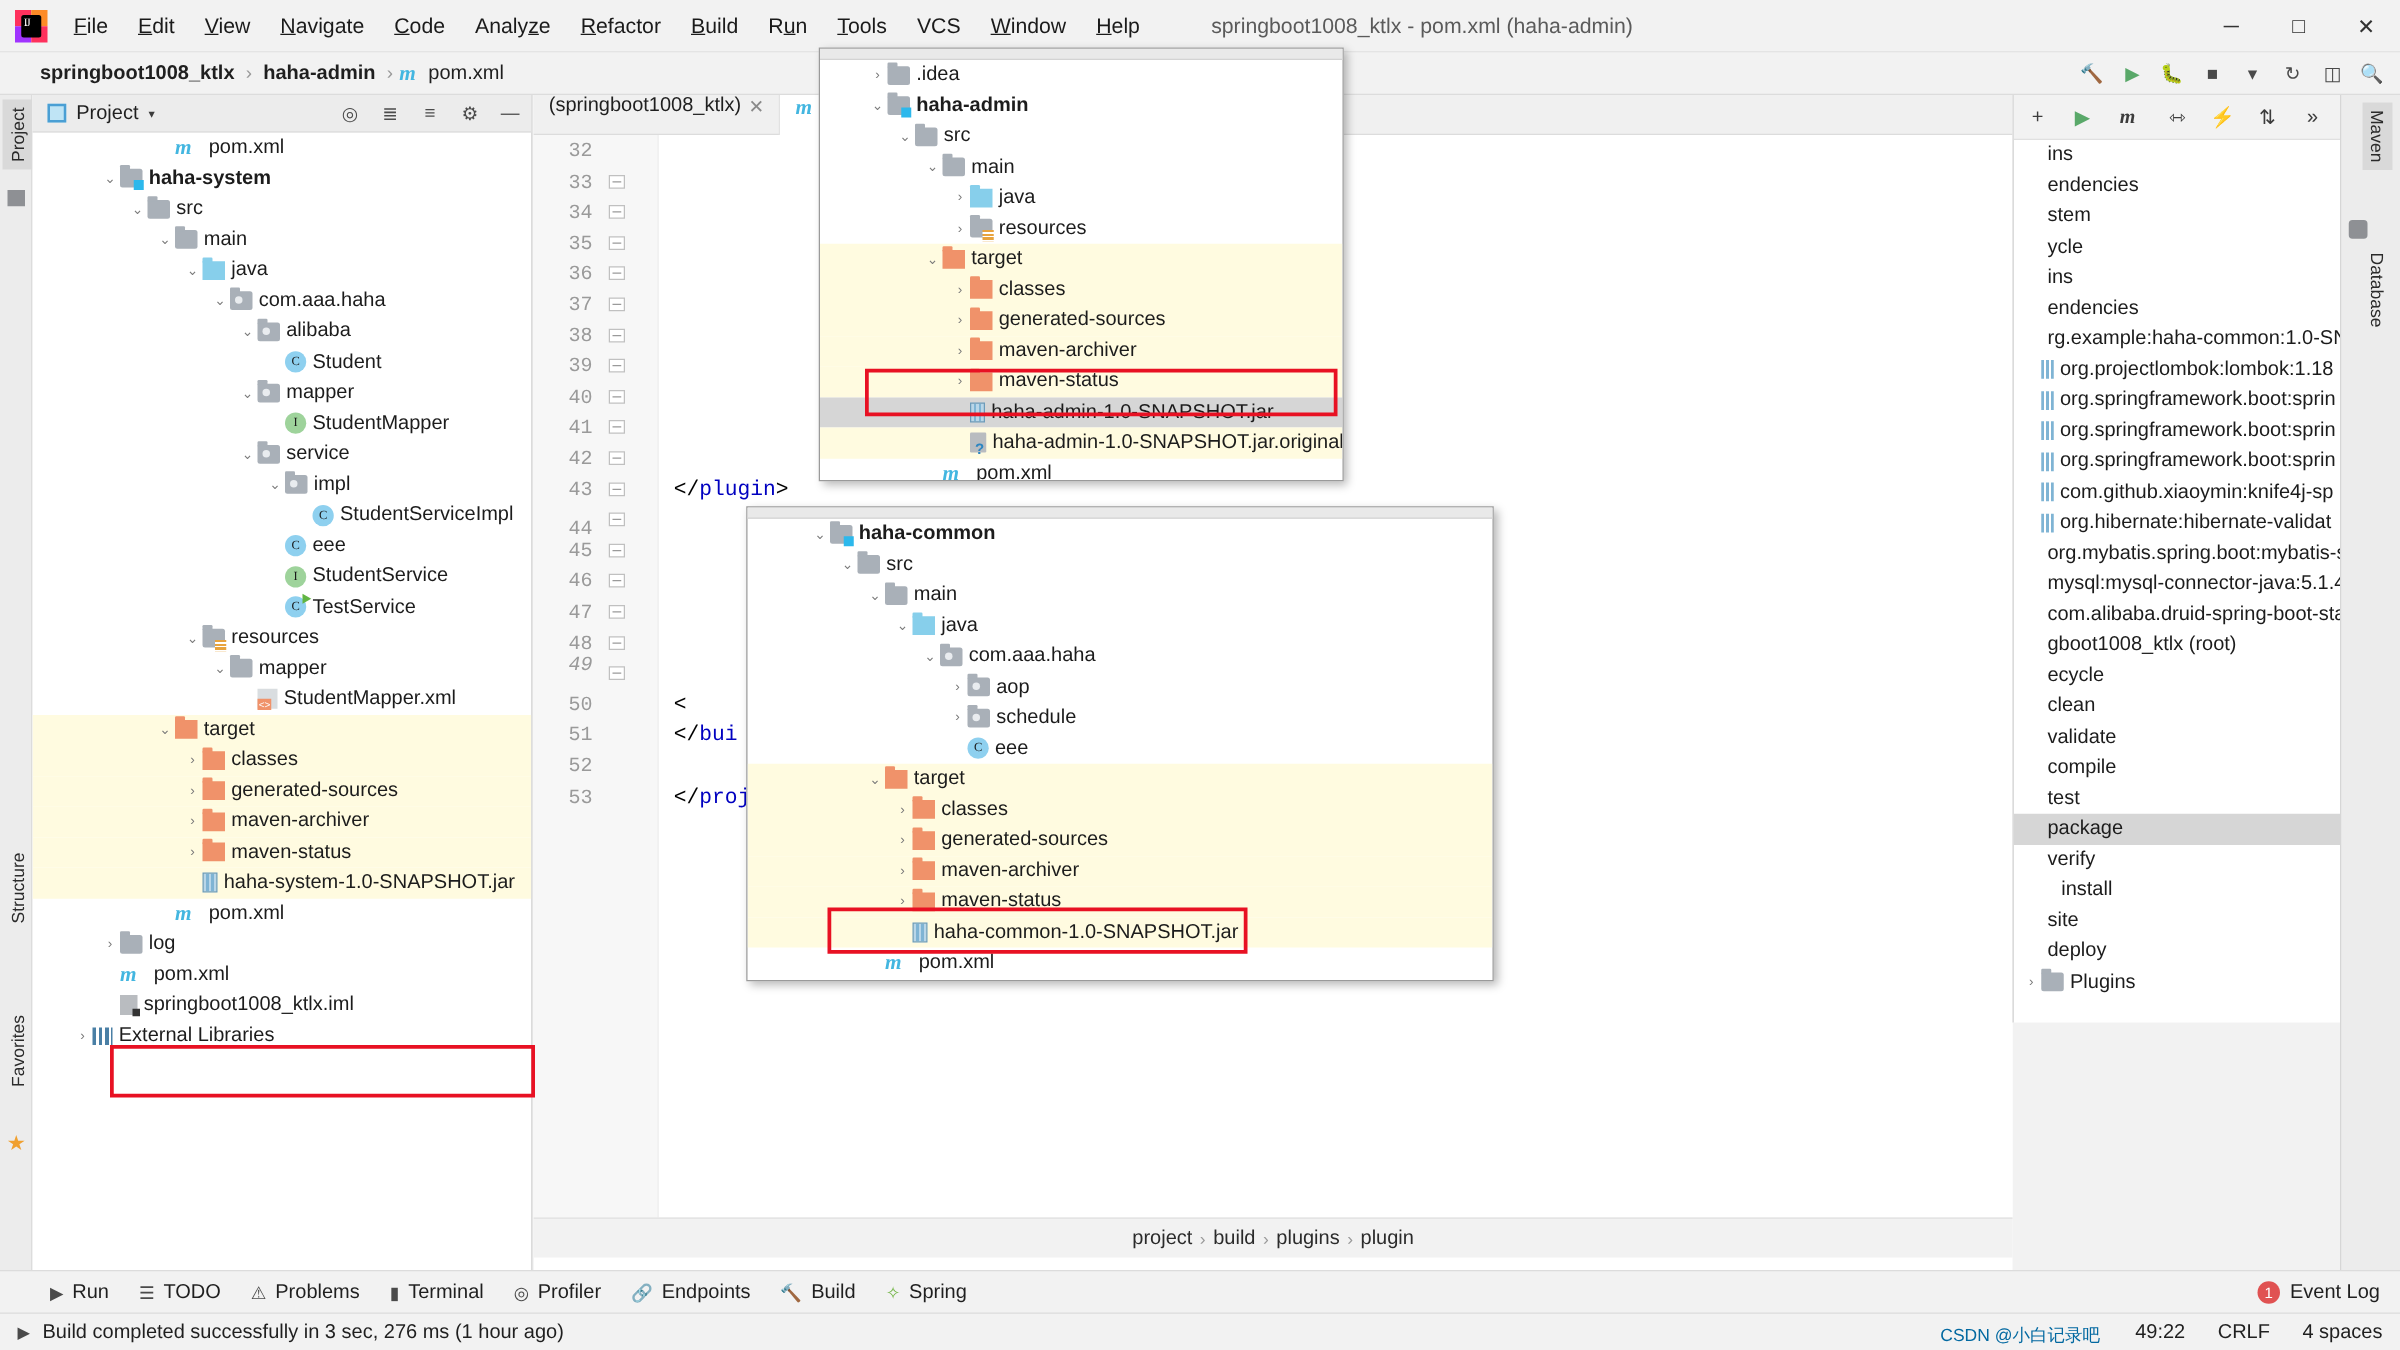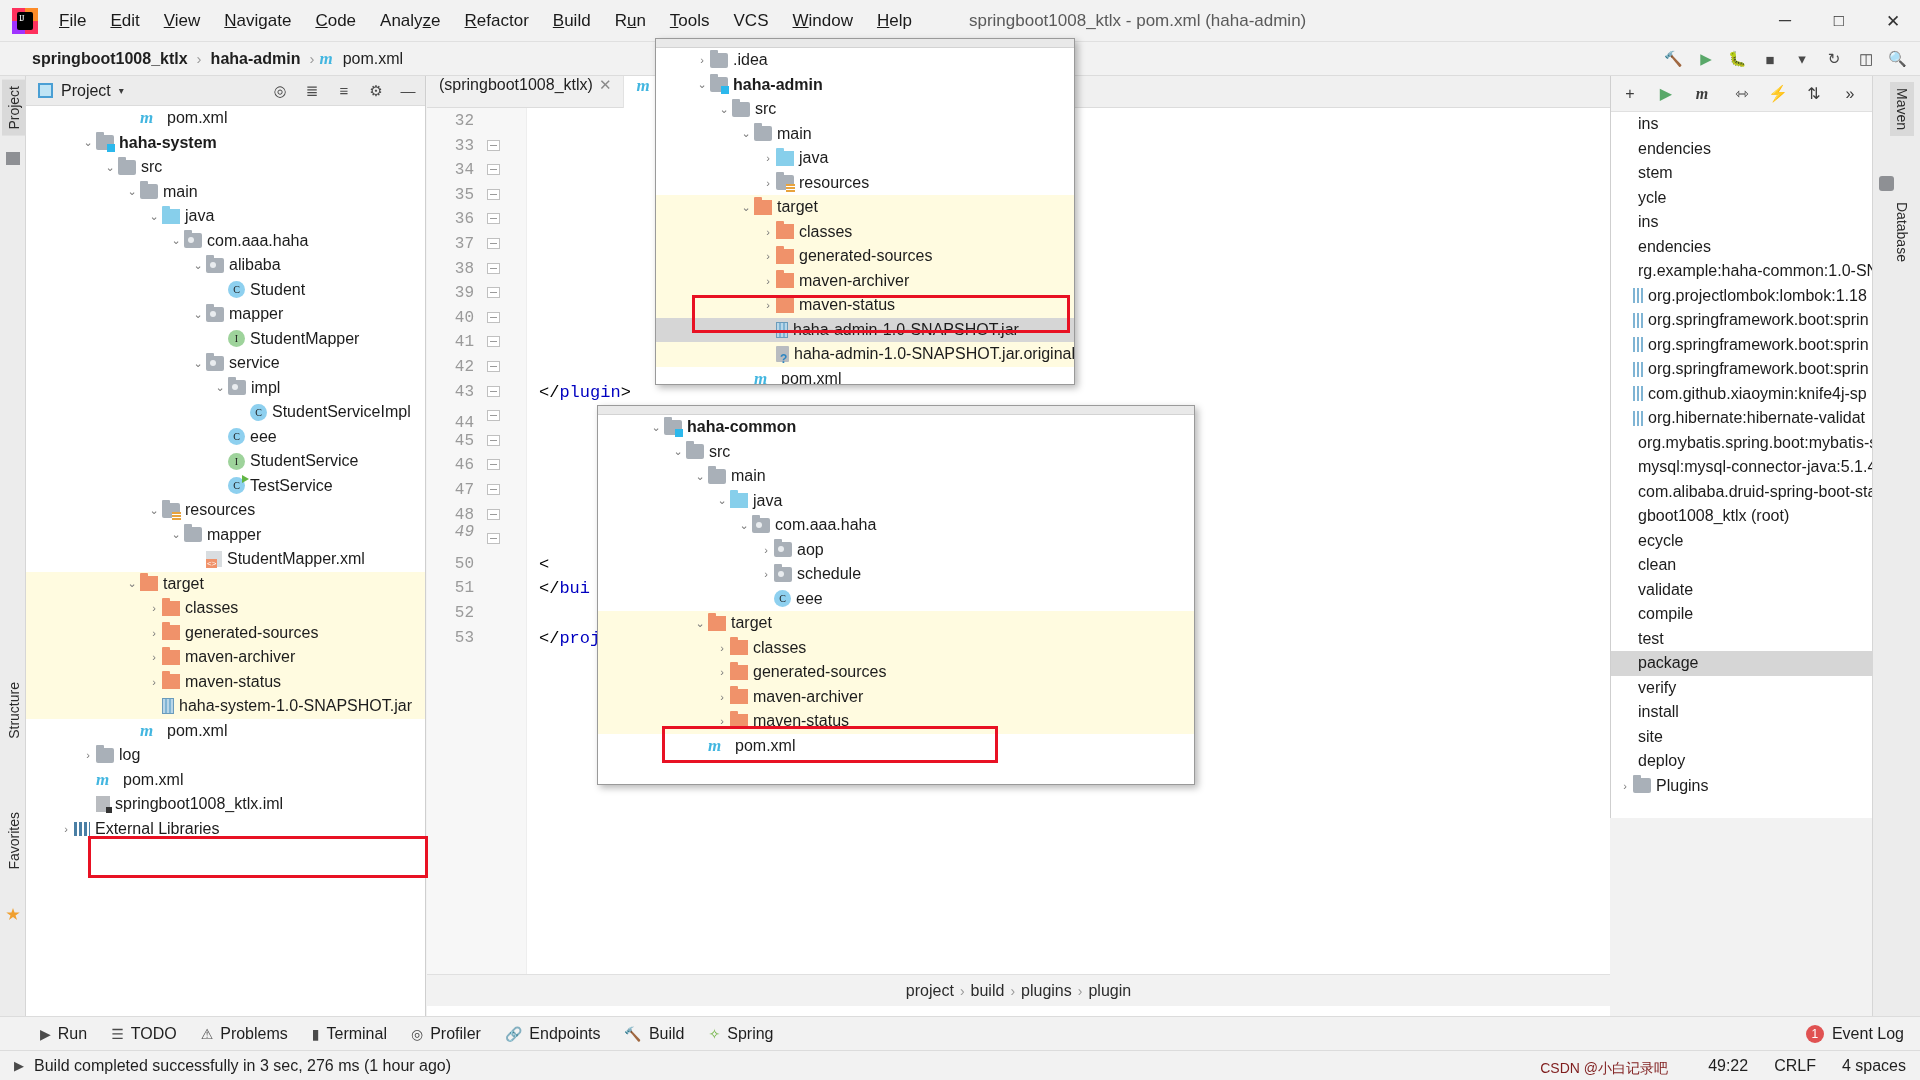--- a/index.html
+++ b/index.html
@@ -218,21 +218,21 @@
 
   .statusbar {
     position: absolute; left: 0; bottom: 0; width: 1920px; height: 30px;
     background: #f2f2f2; display: flex; align-items: center;
     border-top: 1px solid #dcdcdc; font-size: 16px; color: #1f1f1f;
   }
   .sb-play { margin-left: 14px; color: #4a4a4a; font-size: 13px; }
   .sb-msg { margin-left: 10px; }
   .sb-right { position:absolute; right: 14px; display:flex; align-items:center; gap: 26px;
     font-size: 16px; color: #1f1f1f;}
-  .watermark { position:absolute; right: 252px; bottom: 2px; font-size: 14px; color:#7f1d1d;}
+  .watermark { position:absolute; right: 240px; bottom: 2px; font-size: 14px; color:#0369a1;}
 </style>
 </head>
 <body>
 
 <div class="app">
 
   <div class="titlebar">
     <div class="logo">
       <div class="l1"></div>
         <div class="l2"></div>
@@ -669,21 +669,21 @@
         <div class="mvrow sel">
           <span class="arrow"></span>
           <span style="margin-left: 5px;">package</span>
         </div>
         <div class="mvrow">
           <span class="arrow"></span>
           <span style="margin-left: 5px;">verify</span>
         </div>
         <div class="mvrow">
           <span class="arrow"></span>
-          <span style="margin-left: 5px;">install</span>
+          <span style="margin-left: 16px;">install</span>
         </div>
         <div class="mvrow">
           <span class="arrow"></span>
           <span style="margin-left: 5px;">site</span>
         </div>
         <div class="mvrow">
           <span class="arrow"></span>
           <span style="margin-left: 5px;">deploy</span>
         </div>
         <div class="mvrow">
@@ -864,20 +864,26 @@
           <span class="ind" style="width: 114px;"></span>
           <span class="arrow">›</span>
           <span class="ic folder-orange"></span>
           <span class="lbl">maven-archiver</span>
         </div>
         <div class="trow tgt">
           <span class="ind" style="width: 114px;"></span>
           <span class="arrow">›</span>
           <span class="ic folder-orange"></span>
           <span class="lbl">maven-status</span>
+        </div>
+        <div class="trow tgt">
+          <span class="ind" style="width: 114px;"></span>
+          <span class="arrow"></span>
+          <span class="ic jar"></span>
+          <span class="lbl">haha-common-1.0-SNAPSHOT.jar</span>
         </div>
         <div class="trow">
           <span class="ind" style="width: 92px;"></span>
           <span class="arrow"></span>
           <span class="m-ico" style="width: 18px; flex: 0 0 auto;">m</span>
           <span class="lbl">pom.xml</span>
         </div>
       </div>
     <div class="red-box" style="left:64px; top:320px; width:336px; height:37px;"></div>
   </div>

